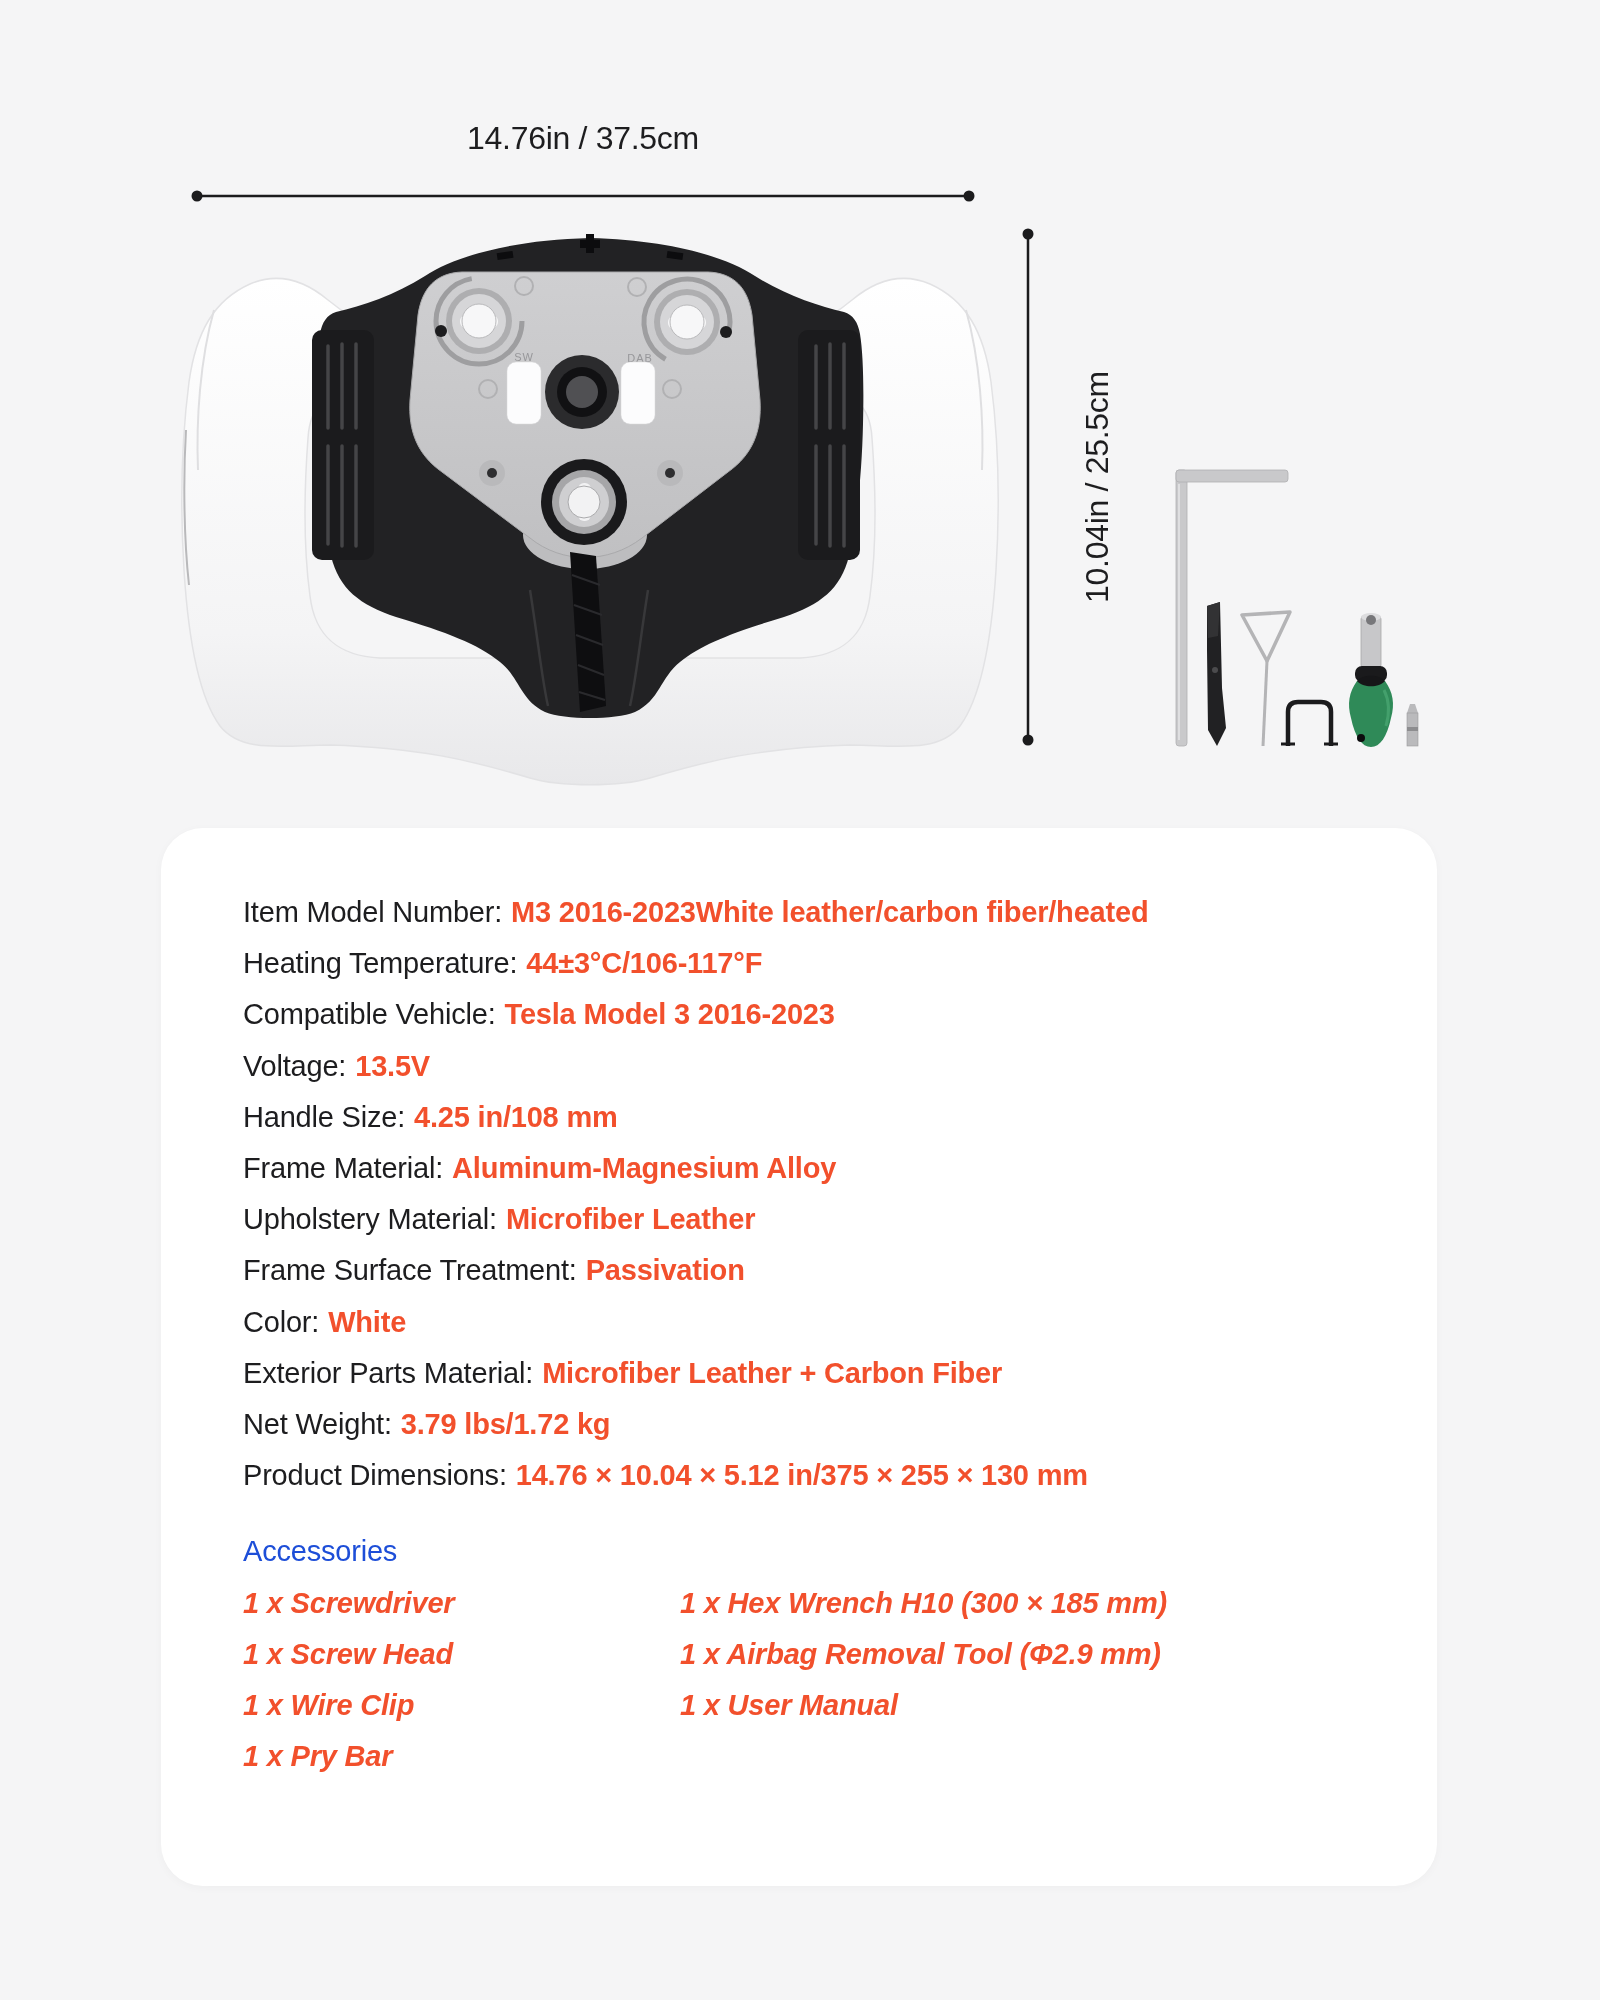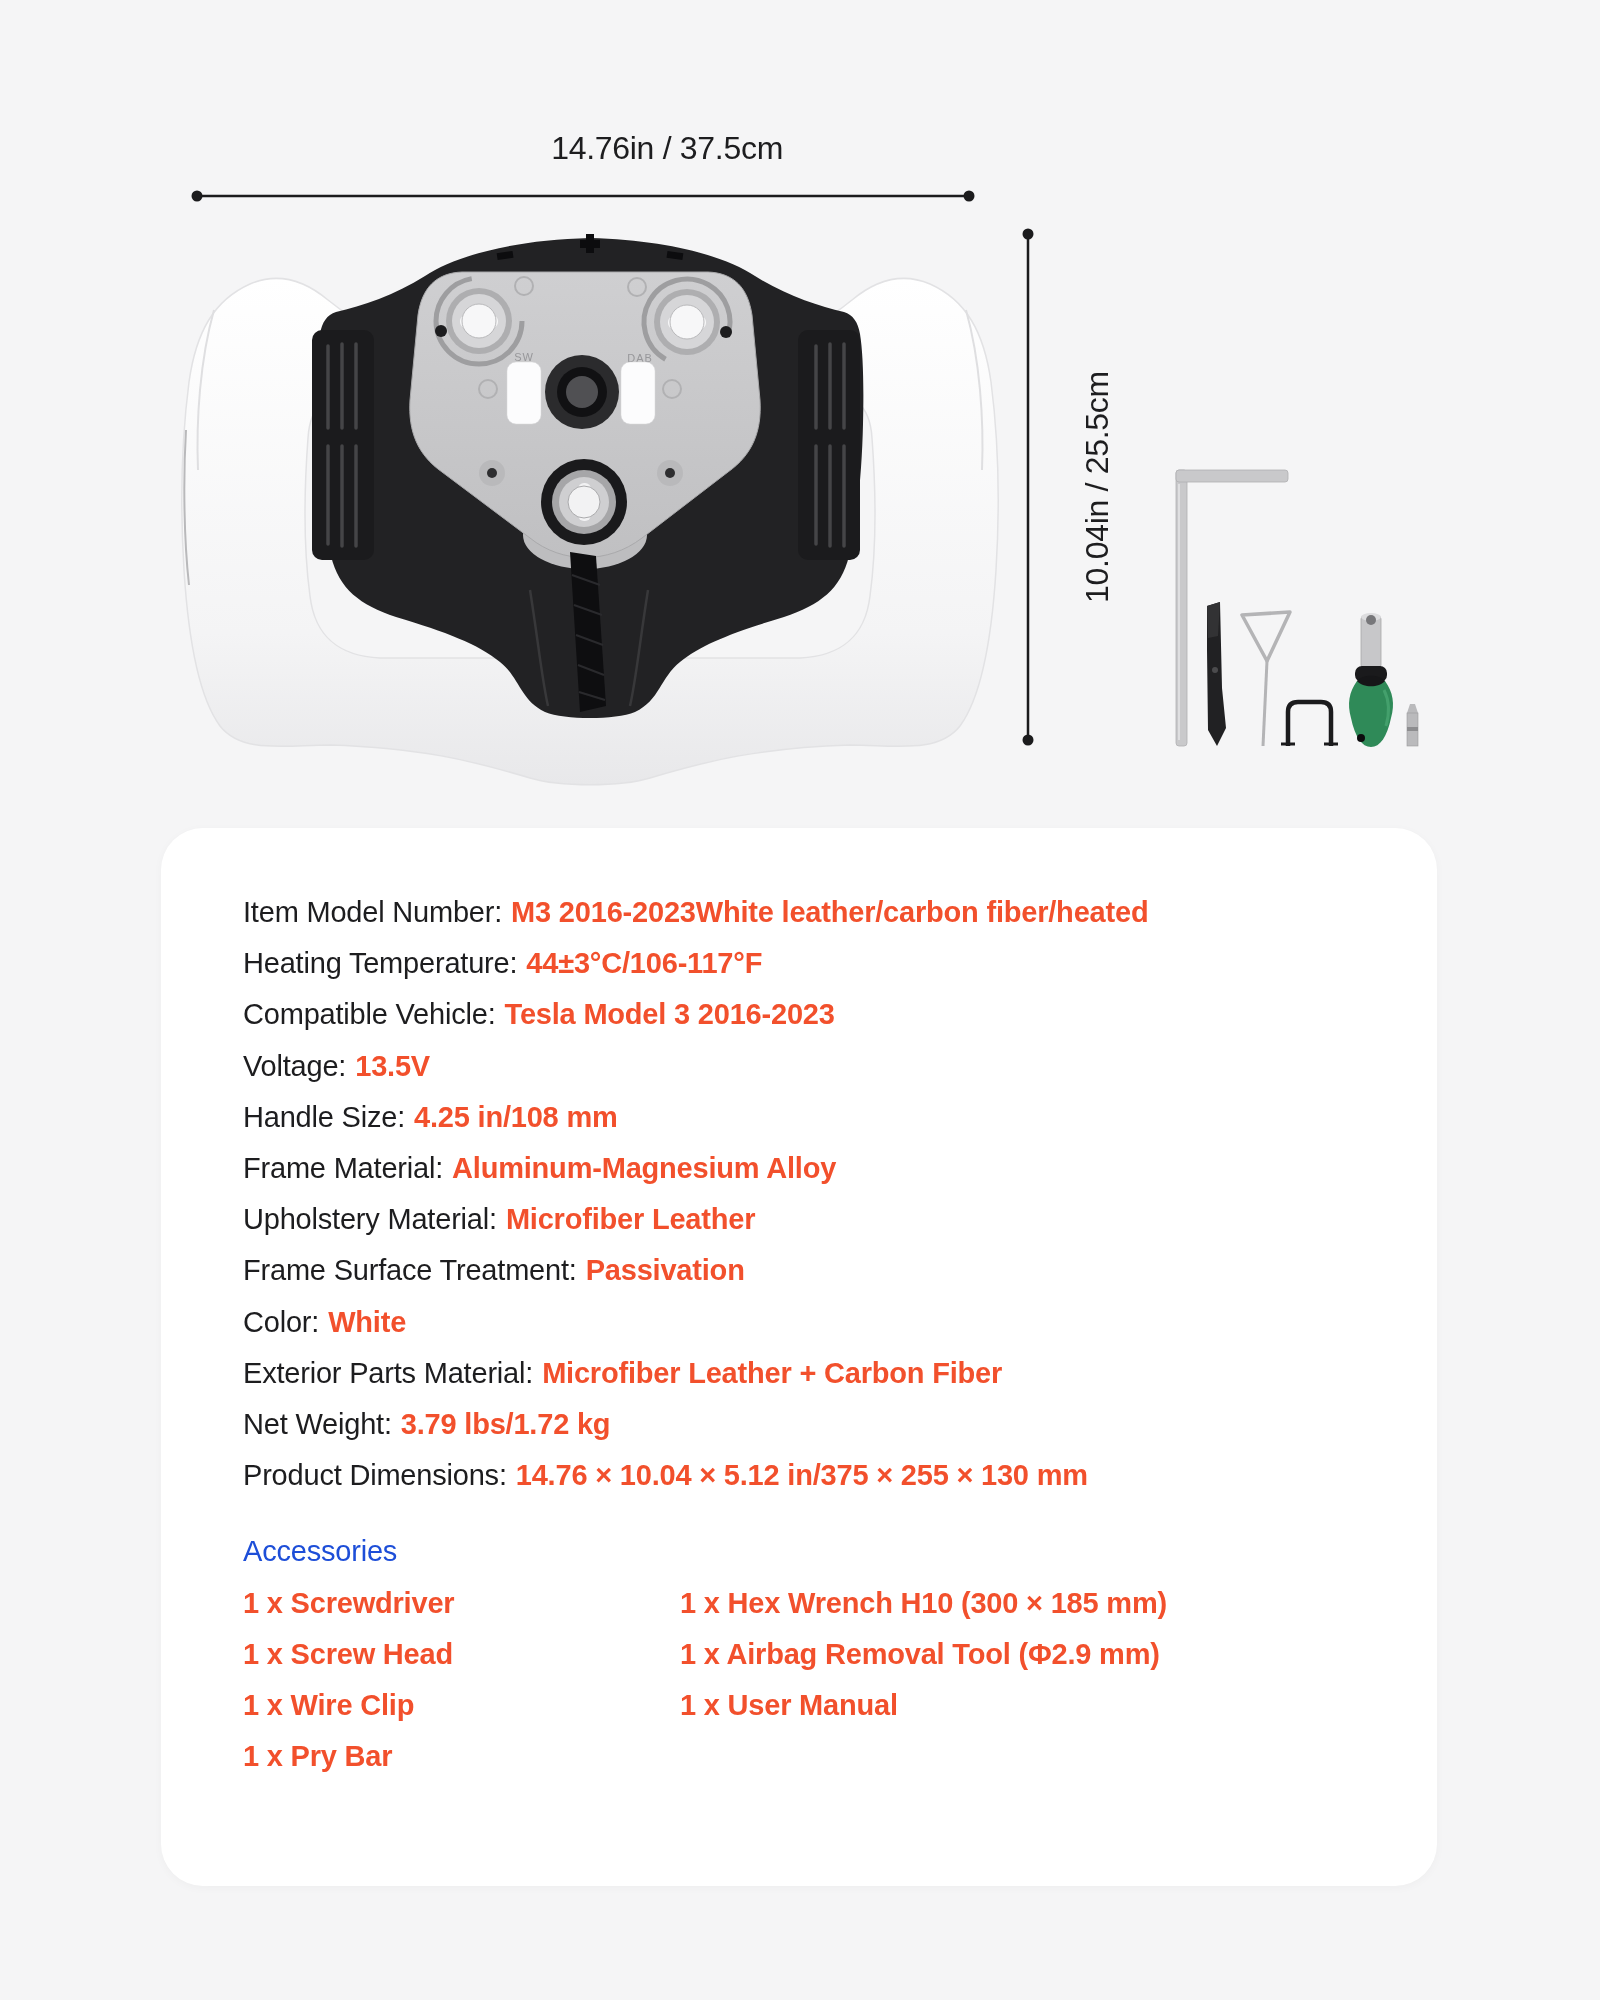--- a/index.html
+++ b/index.html
@@ -5,41 +5,41 @@
   html,body{margin:0;padding:0;}
   body{
     width:1600px;height:2000px;position:relative;
     font-family:"Liberation Sans","DejaVu Sans",sans-serif;
     background:#f5f5f6;overflow:hidden;
     -webkit-font-smoothing:antialiased;
   }
   .stage{position:absolute;inset:0;width:1600px;height:2000px;}
   svg.diagram{position:absolute;left:0;top:0;}
   .dim-label-h{
-    position:absolute;left:383px;top:130px;width:400px;
-    text-align:right;font-size:32px;color:#1d1d1f;letter-spacing:-.3px;
+    position:absolute;left:383px;top:120px;width:400px;
+    text-align:center;font-size:32px;color:#1d1d1f;letter-spacing:-.3px;
     white-space:nowrap;
   }
   .dim-label-v{
     position:absolute;left:1097px;top:487px;
     transform:translate(-50%,-50%) rotate(-90deg);
     font-size:32px;color:#1d1d1f;letter-spacing:-.3px;white-space:nowrap;
   }
   .spec-card{
     position:absolute;left:161px;top:828px;width:1276px;height:1058px;
     background:#ffffff;border-radius:42px;
     box-shadow:0 2px 10px rgba(0,0,0,.03);
   }
   .card-content{position:absolute;left:82px;top:59px;right:36px;}
   .spec-row{font-size:29px;line-height:51.2px;letter-spacing:-.2px;white-space:nowrap;}
   .spec-label{color:#1d1d1f;}
   .spec-value{color:#f2502c;font-weight:bold;margin-left:9px;}
   .acc-gap{height:25px;}
   .acc-title{font-size:29px;line-height:51.2px;color:#1d4ed8;letter-spacing:-.2px;}
-  .acc-row{display:grid;grid-template-columns:437px 1fr;font-size:29px;line-height:51.2px;}
+  .acc-row{display:grid;grid-template-columns:437px 1fr;font-size:29px;line-height:51.2px;font-style:italic;}
   .acc-item{color:#f2502c;font-weight:bold;letter-spacing:-.2px;white-space:nowrap;}
 </style>
 </head>
 <body>
 
 <div class="stage">
 
   <svg class="diagram" width="1600" height="820" viewBox="0 0 1600 820">
     <defs>
       <linearGradient id="rimGrad" x1="0" y1="0" x2="0" y2="1">

